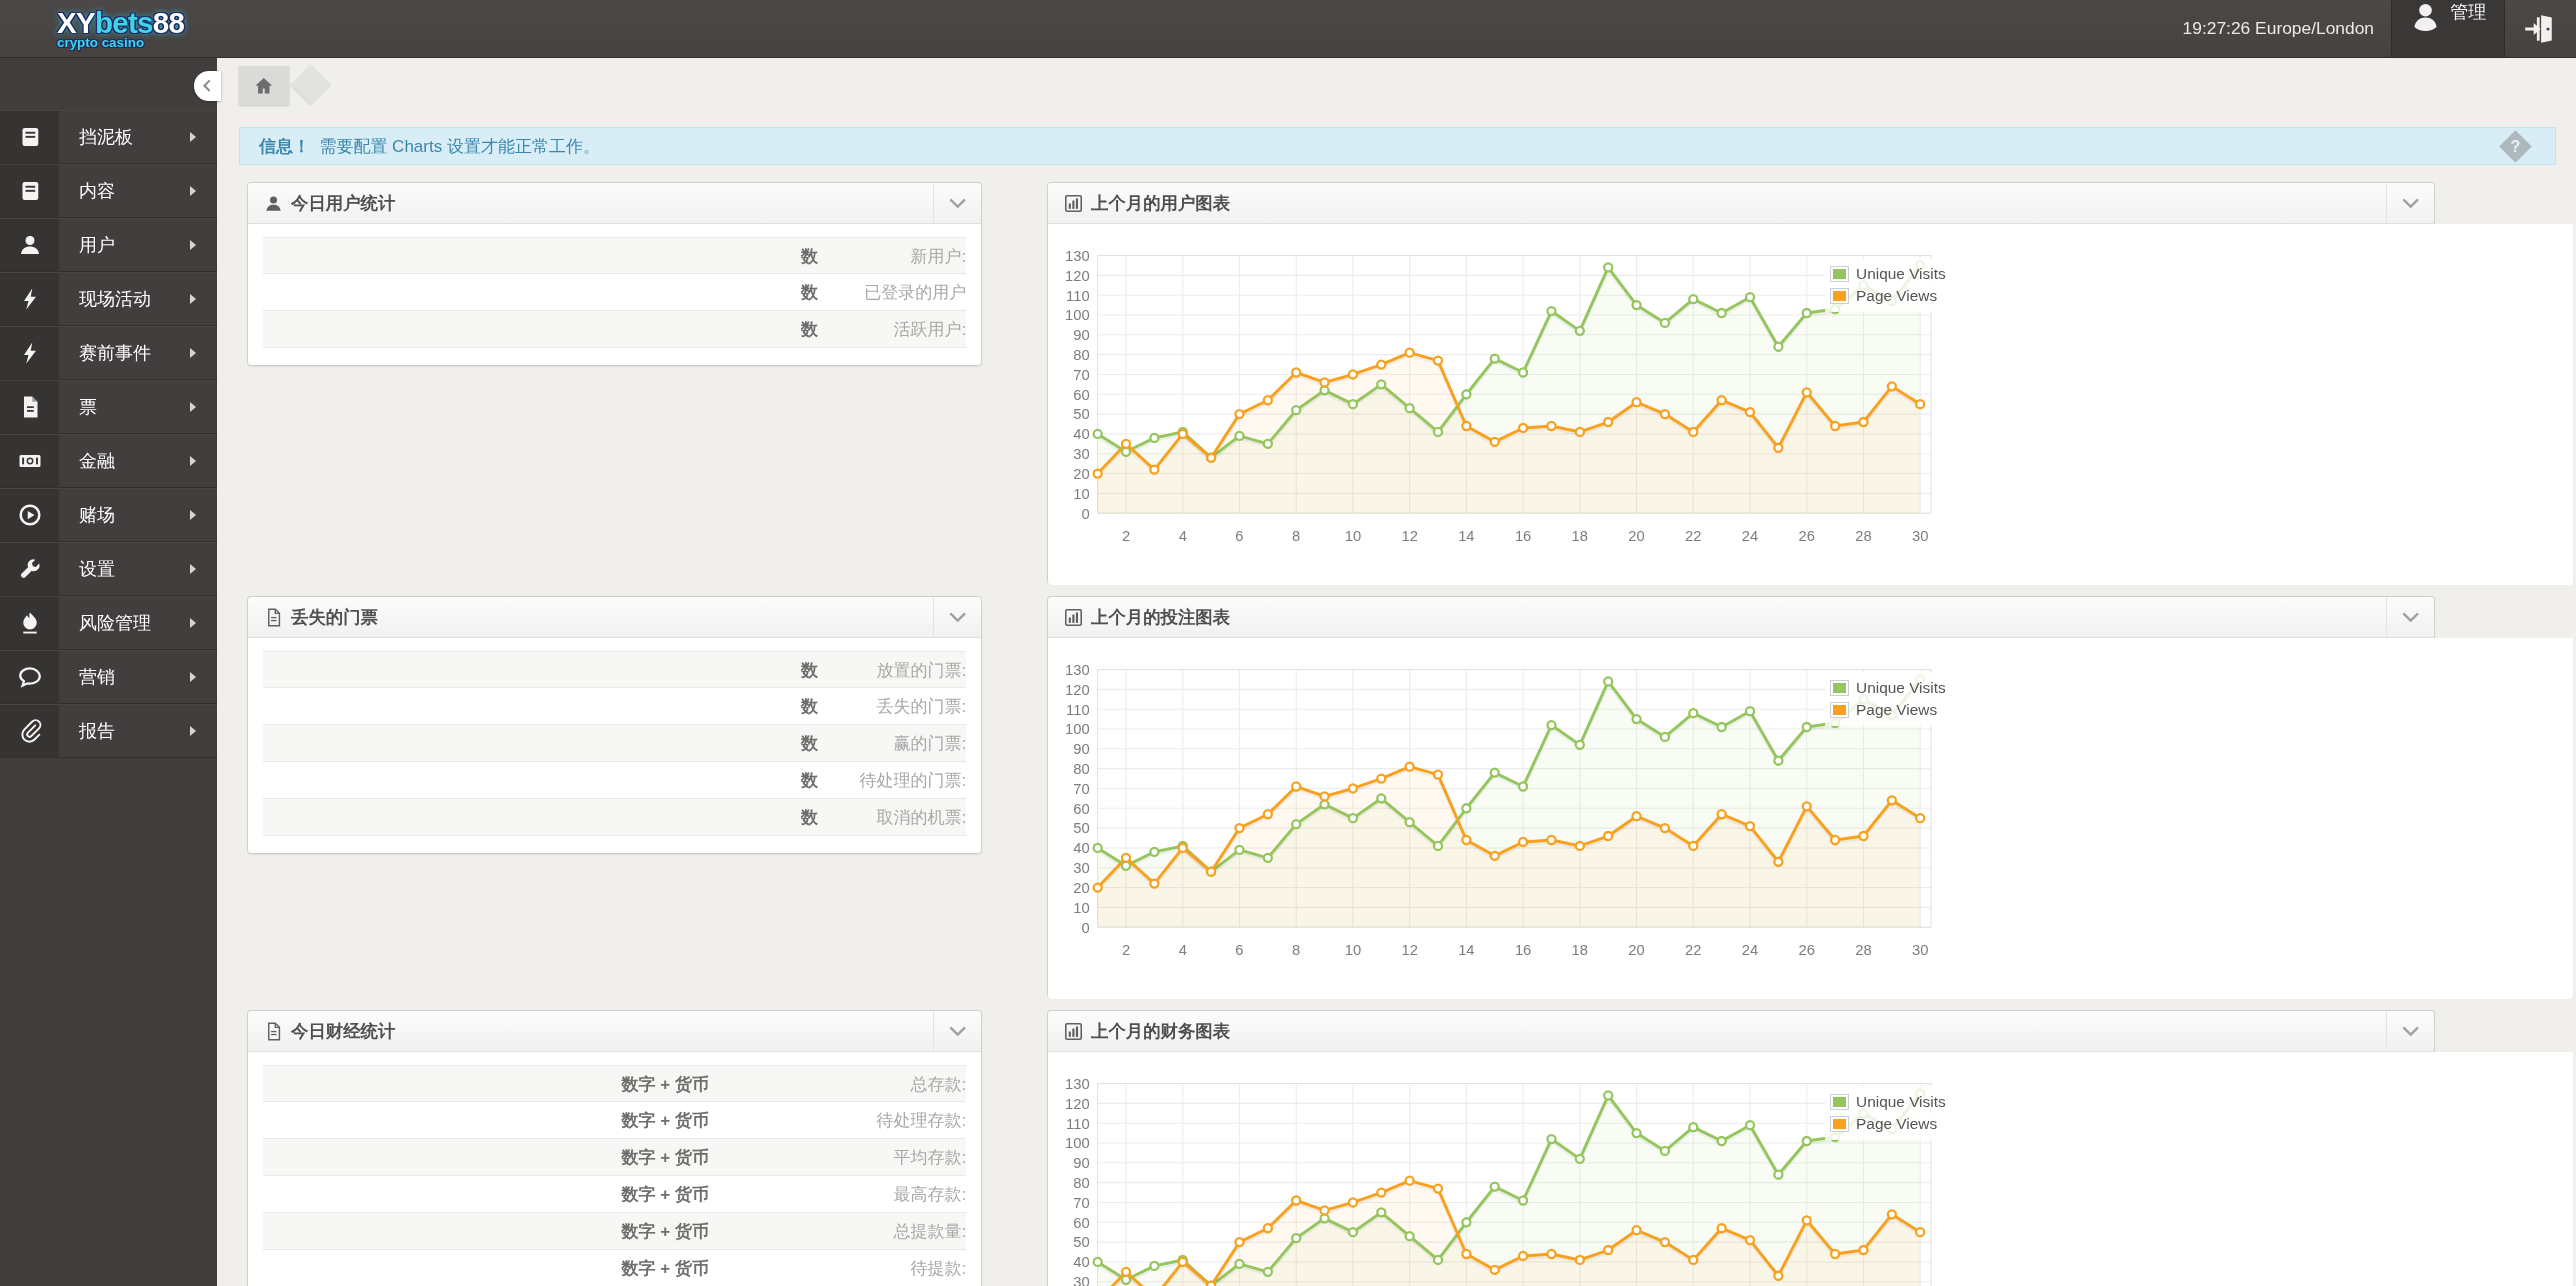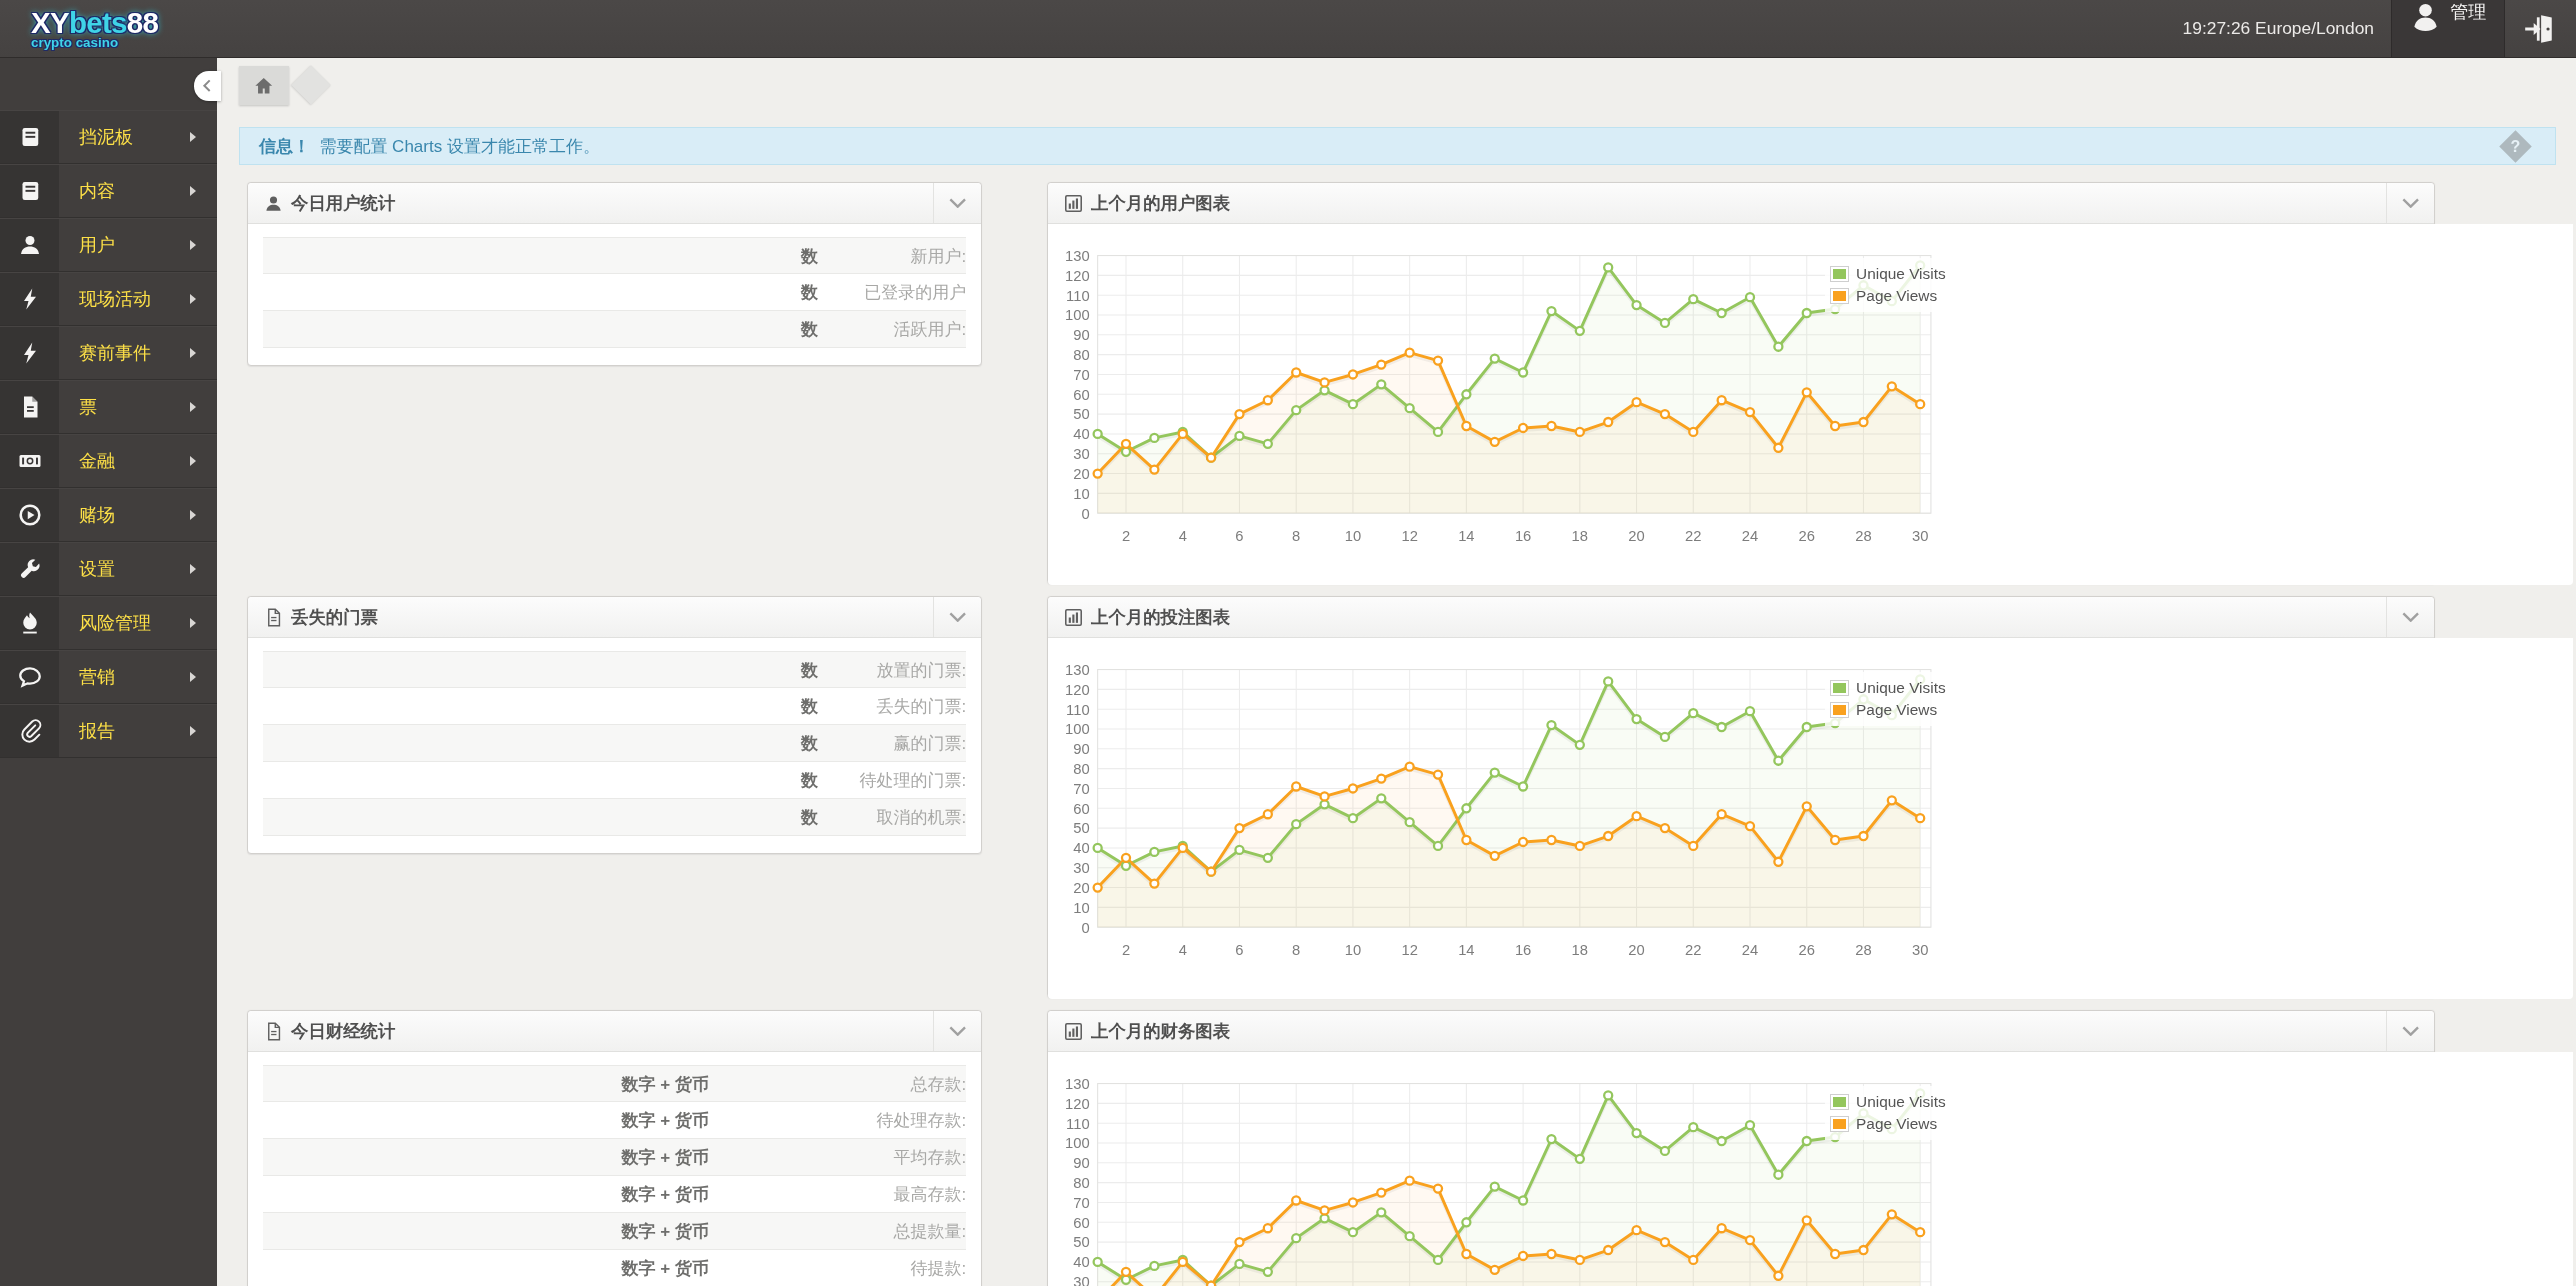--- a/index.html
+++ b/index.html
@@ -4,21 +4,21 @@
 <style>
   * { margin:0; padding:0; box-sizing:border-box; }
   html,body { width:2576px; height:1287px; overflow:hidden; }
   body { font-family:"Liberation Sans","DejaVu Sans",sans-serif; background:#f0efec; font-size:17.4px; }
   .page { position:relative; width:2576px; height:1287px; }
 
   
   .topbar { position:absolute; left:0; top:0; width:2576px; height:58px;
     background:linear-gradient(#4b4847,#454241); border-bottom:0.7px solid #2f2c2b;
     display:flex; align-items:center; z-index:30; }
-  .logo { margin-left:31px; line-height:1; cursor:pointer; }
+  .logo { margin-left:57px; line-height:1; cursor:pointer; }
   .logo-main { font-size:29.5px; font-weight:900; letter-spacing:-0.7px; color:#fff;
     text-shadow:-1.3px -1.3px 0 #1f2a66,1.3px -1.3px 0 #1f2a66,-1.3px 1.3px 0 #1f2a66,1.3px 1.3px 0 #1f2a66,0 0 6px #2fd3e8; }
   .logo-main .bets { color:#3fd4e8; }
   .logo-sub { text-align:left; font-size:13.4px; font-weight:700; color:#3fd4e8; margin-top:-1.3px;
     text-shadow:-1px -1px 0 #1f2a66,1px -1px 0 #1f2a66,-1px 1px 0 #1f2a66,1px 1px 0 #1f2a66; }
   .top-right { margin-left:auto; display:flex; align-items:center; height:100%; }
   .clock { color:#eceae8; font-size:17.4px; margin-right:17.4px; }
   .admin-btn { height:100%; display:flex; align-items:flex-start; gap:9.4px; padding:0 17.4px;
     background:#3a3737; border-left:0.7px solid #2e2b2b; border-right:0.7px solid #2e2b2b; color:#fff; cursor:pointer; }
   .admin-btn svg { width:31px; height:31px; fill:#f2f1f0; }
@@ -26,21 +26,21 @@
   .logout-btn { margin:0 20px 0 17.4px; cursor:pointer; display:flex; align-items:center; }
   .logout-btn svg { width:34px; height:34px; fill:#f2f1f0; }
 
   
   .sidebar { position:absolute; left:0; top:58px; width:217px; height:1229px; background:#413e3d; z-index:20; }
   .side-menu { list-style:none; padding-top:52px; }
   .side-item { display:flex; align-items:center; height:54px; border-bottom:0.7px solid rgba(0,0,0,.22);
     border-top:0.7px solid rgba(255,255,255,.035); cursor:pointer; }
   .side-icon { width:59px; align-self:stretch; background:rgba(0,0,0,.16); display:flex; align-items:center; justify-content:center; color:#f5f4f3; }
   .side-icon svg { width:24px; height:24px; fill:currentColor; }
-  .side-label { flex:1; padding-left:20px; font-size:18px; color:#fde047; }
+  .side-label { flex:1; padding-left:20px; font-size:18px; color:#ffffff; }
   .side-arrow { width:0; height:0; margin-right:21.5px; border-left:6px solid #d8d6d4;
     border-top:5.4px solid transparent; border-bottom:5.4px solid transparent; }
 
   
   .content { position:absolute; left:217px; top:58px; width:2359px; height:1229px; background:#f0efec; }
   .collapse-pill { position:absolute; left:-23px; top:13.4px; width:27px; height:29.5px; background:#fff;
     border-radius:14.8px 0 0 14.8px; box-shadow:0 0.7px 2.7px rgba(0,0,0,.35); display:flex; align-items:center; justify-content:center; cursor:pointer; z-index:25; }
   .crumb-row { margin:8px 0 0 22px; height:39px; position:relative; }
   .crumb-box { position:relative; width:50px; height:39px; background:#dadad8; display:flex; align-items:center; justify-content:center;
     box-shadow:0 0.7px 2px rgba(0,0,0,.18); cursor:pointer; z-index:2; }

